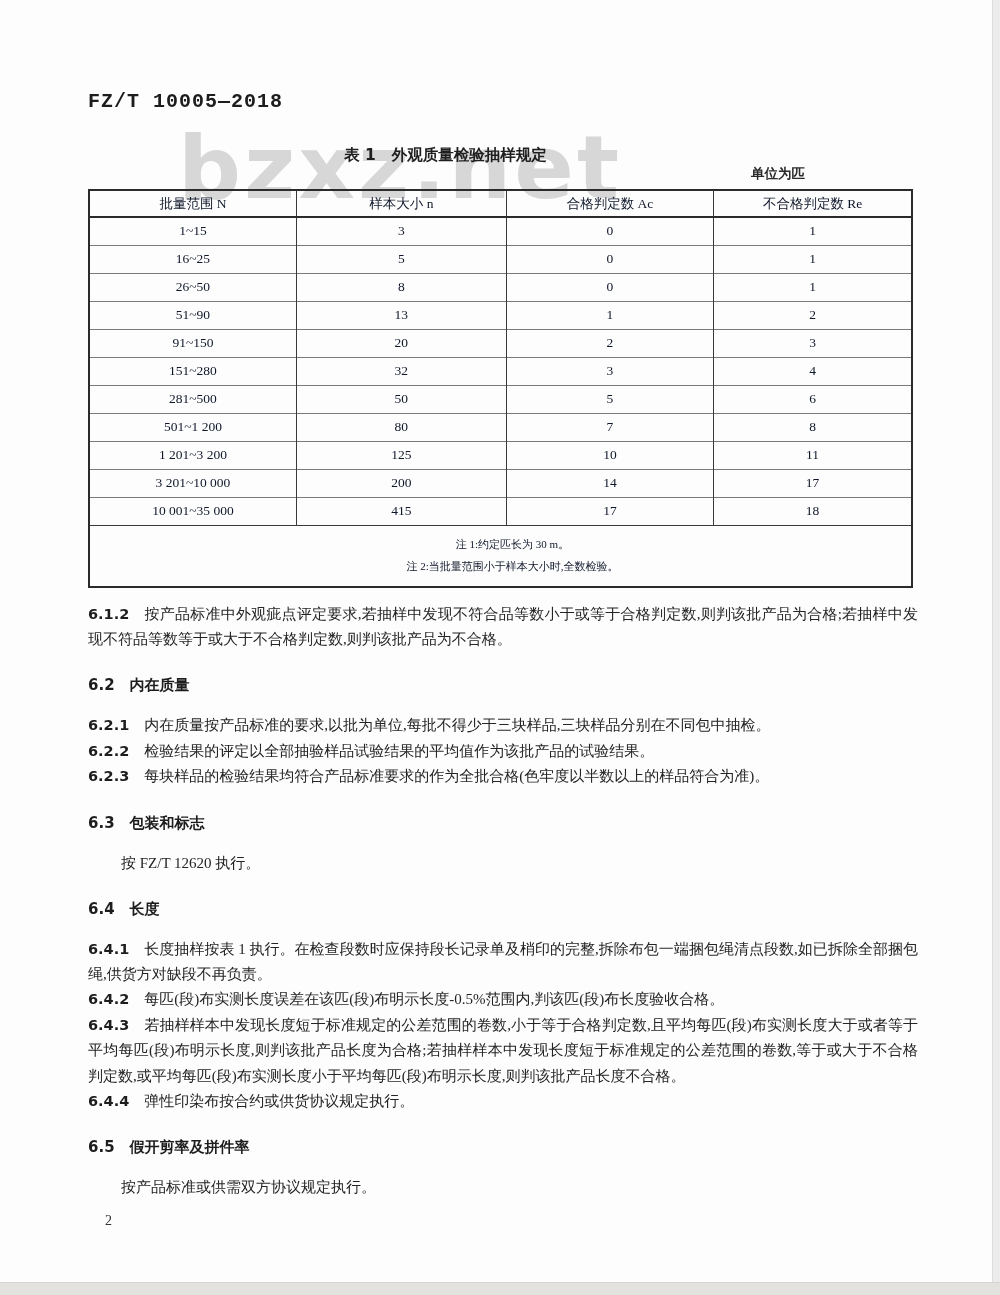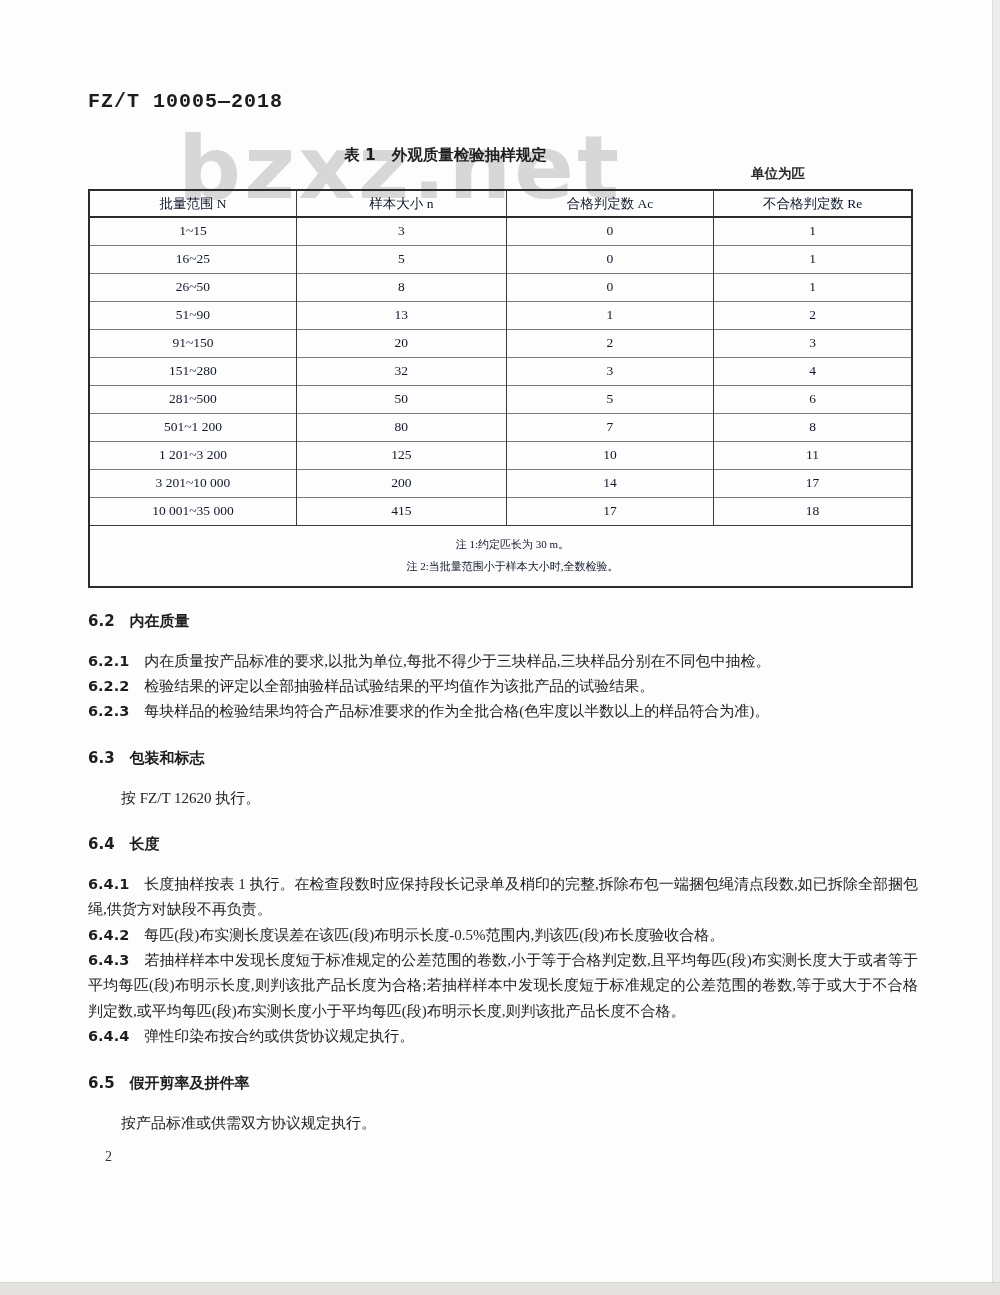--- a/index.html
+++ b/index.html
@@ -250,20 +250,21 @@
           <td class="notes-cell" colspan="4">
             <div class="note-line">注 1:约定匹长为 30 m。</div>
             <div class="note-line">注 2:当批量范围小于样本大小时,全数检验。</div>
           </td>
         </tr>
       </tbody>
     </table>
   </div>
 
   <div class="sections">
+      <div class="para"><span class="sec-num">6.1.2</span><span>按产品标准中外观疵点评定要求,若抽样中发现不符合品等数小于或等于合格判定数,则判该批产品为合格;若抽样中发现不符品等数等于或大于不合格判定数,则判该批产品为不合格。</span></div>
       <div class="sec-heading"><span class="sec-num">6.2</span><span>内在质量</span></div>
       <div class="para"><span class="sec-num">6.2.1</span><span>内在质量按产品标准的要求,以批为单位,每批不得少于三块样品,三块样品分别在不同包中抽检。</span></div>
       <div class="para"><span class="sec-num">6.2.2</span><span>检验结果的评定以全部抽验样品试验结果的平均值作为该批产品的试验结果。</span></div>
       <div class="para"><span class="sec-num">6.2.3</span><span>每块样品的检验结果均符合产品标准要求的作为全批合格(色牢度以半数以上的样品符合为准)。</span></div>
       <div class="sec-heading"><span class="sec-num">6.3</span><span>包装和标志</span></div>
       <div class="indent-para"><span>按 FZ/T 12620 执行。</span></div>
       <div class="sec-heading"><span class="sec-num">6.4</span><span>长度</span></div>
       <div class="para"><span class="sec-num">6.4.1</span><span>长度抽样按表 1 执行。在检查段数时应保持段长记录单及梢印的完整,拆除布包一端捆包绳清点段数,如已拆除全部捆包绳,供货方对缺段不再负责。</span></div>
       <div class="para"><span class="sec-num">6.4.2</span><span>每匹(段)布实测长度误差在该匹(段)布明示长度-0.5%范围内,判该匹(段)布长度验收合格。</span></div>
       <div class="para"><span class="sec-num">6.4.3</span><span>若抽样样本中发现长度短于标准规定的公差范围的卷数,小于等于合格判定数,且平均每匹(段)布实测长度大于或者等于平均每匹(段)布明示长度,则判该批产品长度为合格;若抽样样本中发现长度短于标准规定的公差范围的卷数,等于或大于不合格判定数,或平均每匹(段)布实测长度小于平均每匹(段)布明示长度,则判该批产品长度不合格。</span></div>

